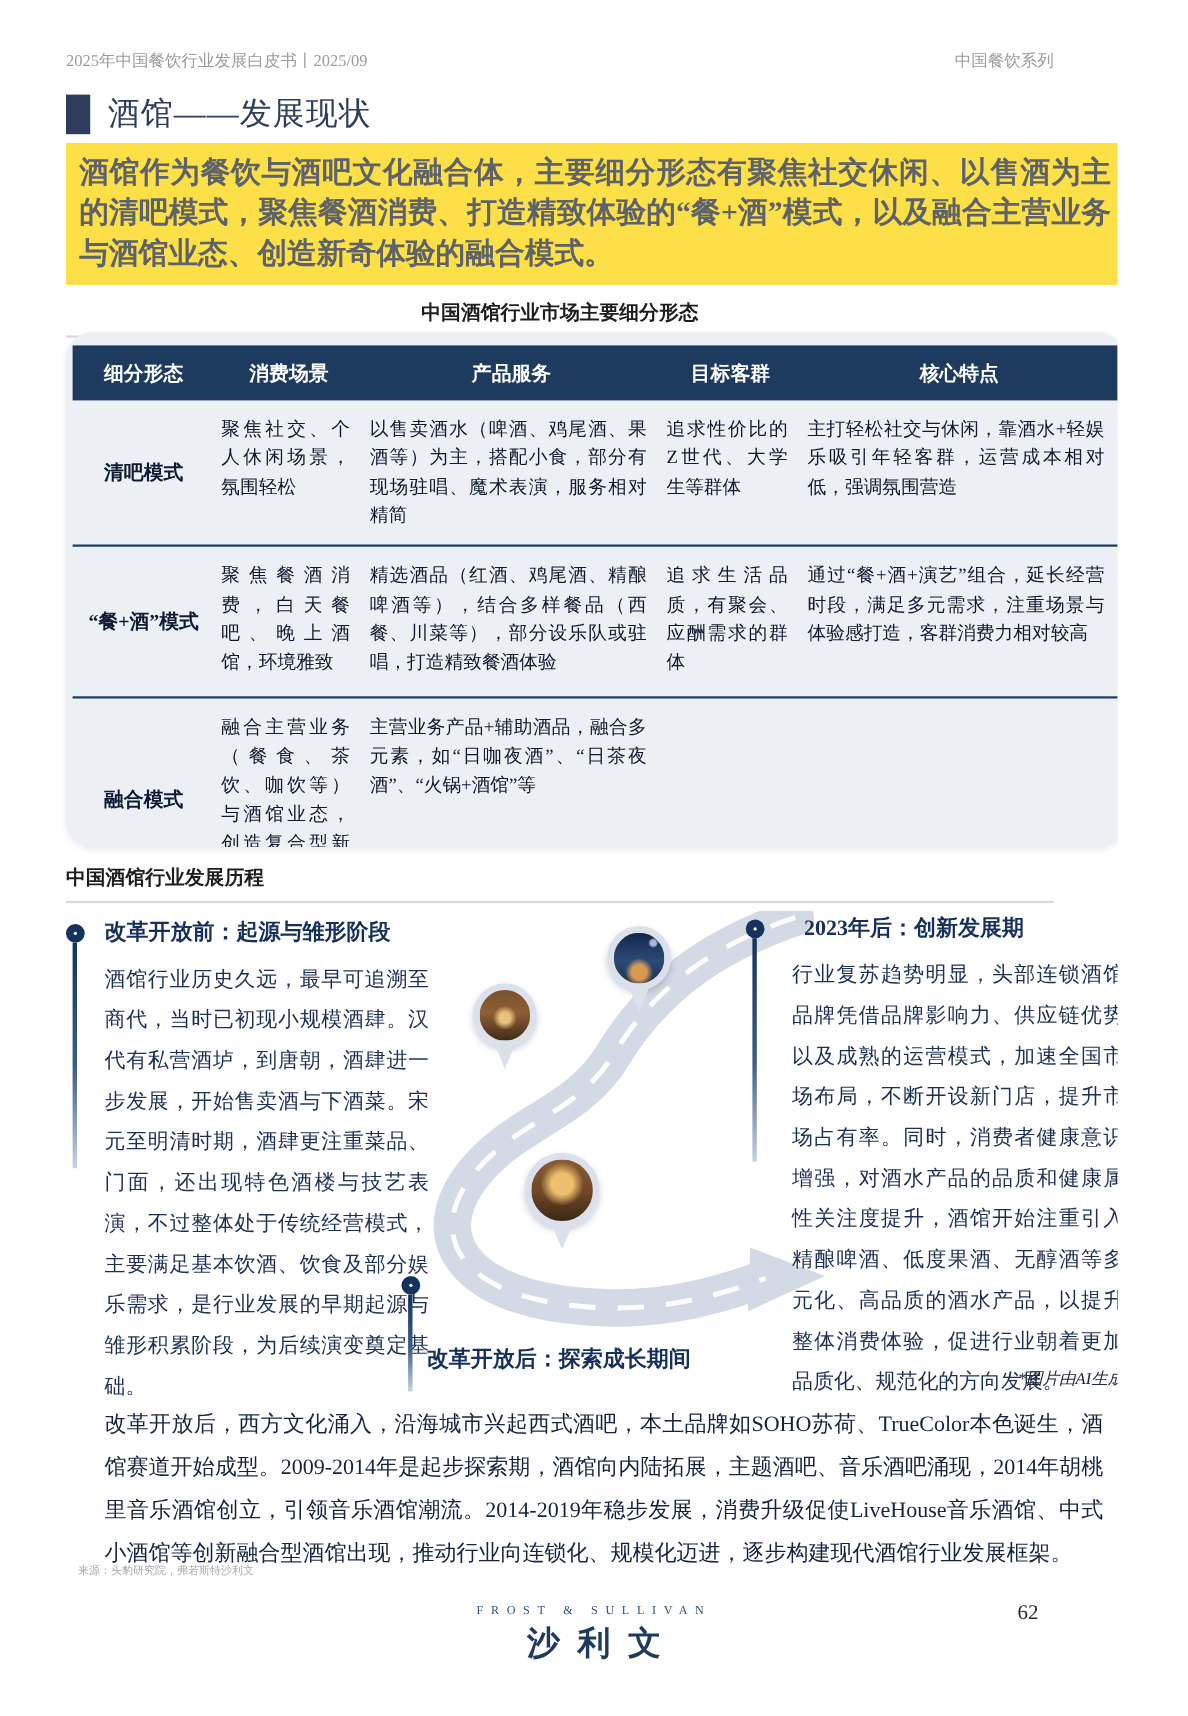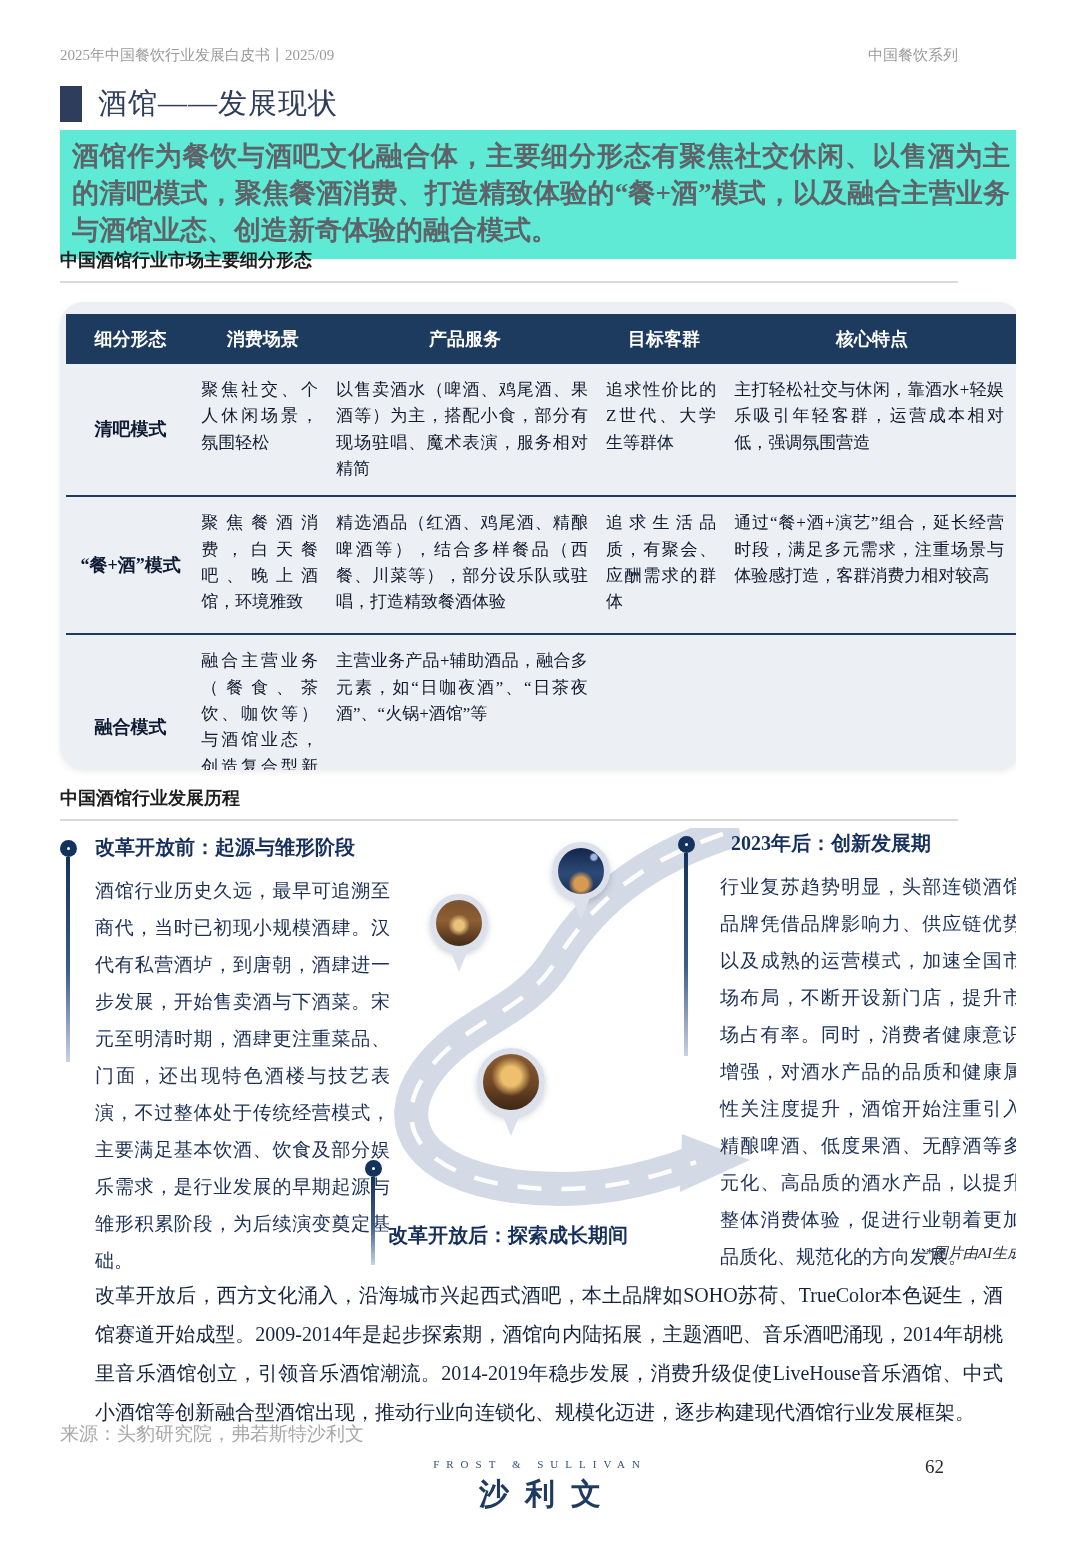--- a/index.html
+++ b/index.html
@@ -17,31 +17,31 @@
     display: flex; justify-content: space-between;
     font-size: 15px; color: #9b9b9b;
   }
   
   .title-row { position: absolute; top: 84px; left: 60px; display: flex; align-items: center; }
   .title-block { width: 22px; height: 36px; background: #2e3d5c; margin-right: 16px; }
   .title-text { font-size: 29px; font-weight: normal; color: #2f3e5c; letter-spacing: 1px; }
   
   .summary {
     position: absolute; top: 130px; left: 60px; width: 962px;
-    background: #5eead4; padding: 8px 12px 10px 12px;
+    background: #fde047; padding: 8px 12px 10px 12px;
     font-size: 27px; font-weight: bold; color: #5e6269;
     line-height: 37px; text-align: justify;
   }
   
   .caption {
     position: absolute; left: 60px; right: 58px;
     font-size: 18px; font-weight: bold; color: #1d1d1d;
     padding-bottom: 9px; border-bottom: 2px solid #d9d9d9;
   }
-  .caption.table-cap { top: 248px; }
+  .caption.table-cap { top: 272px; text-align: center; }
   .caption.timeline-cap { top: 786px; }
   
   .seg-table {
     position: absolute; top: 302px; left: 60px; width: 962px; height: 468px;
     background: #ecEFF4; background: #eceff4;
     border-radius: 24px;
     box-shadow: 0 2px 6px rgba(0,0,0,0.08);
     overflow: hidden;
   }
   .seg-head {
@@ -116,21 +116,21 @@
       radial-gradient(circle at 50% 40%, #eec06d 0 22%, rgba(238,192,109,0) 45%),
       linear-gradient(180deg, #8a5c33 0%, #6e4526 55%, #3c2814 100%);
   }
   .photo-interior .tail { bottom: -26px; }
   .ai-note { position: absolute; right: 58px; top: 424px; font-size: 15px; font-style: italic; color: #20283a; }
   
   .bottom-para {
     position: absolute; top: 1276px; left: 95px; width: 908px;
     font-size: 20px; color: #15233f; line-height: 39px; text-align: justify;
   }
-  .source-line { position: absolute; top: 1421px; left: 60px; font-size: 19px; color: #a9a9a9; }
+  .source-line { position: absolute; top: 1421px; left: 71px; font-size: 10px; color: #a9a9a9; }
   
   .footer-logo { position: absolute; top: 1458px; left: 0; width: 1080px; text-align: center; }
   .logo-top {
     font-size: 11px; letter-spacing: 7px; color: #33517a;
     font-family: "Liberation Serif", serif;
   }
   .logo-main {
     margin-top: 4px; font-size: 30px; font-weight: bold; color: #1f3a5f;
     letter-spacing: 16px; text-indent: 16px;
     font-family: "Liberation Sans", "DejaVu Sans", sans-serif;

